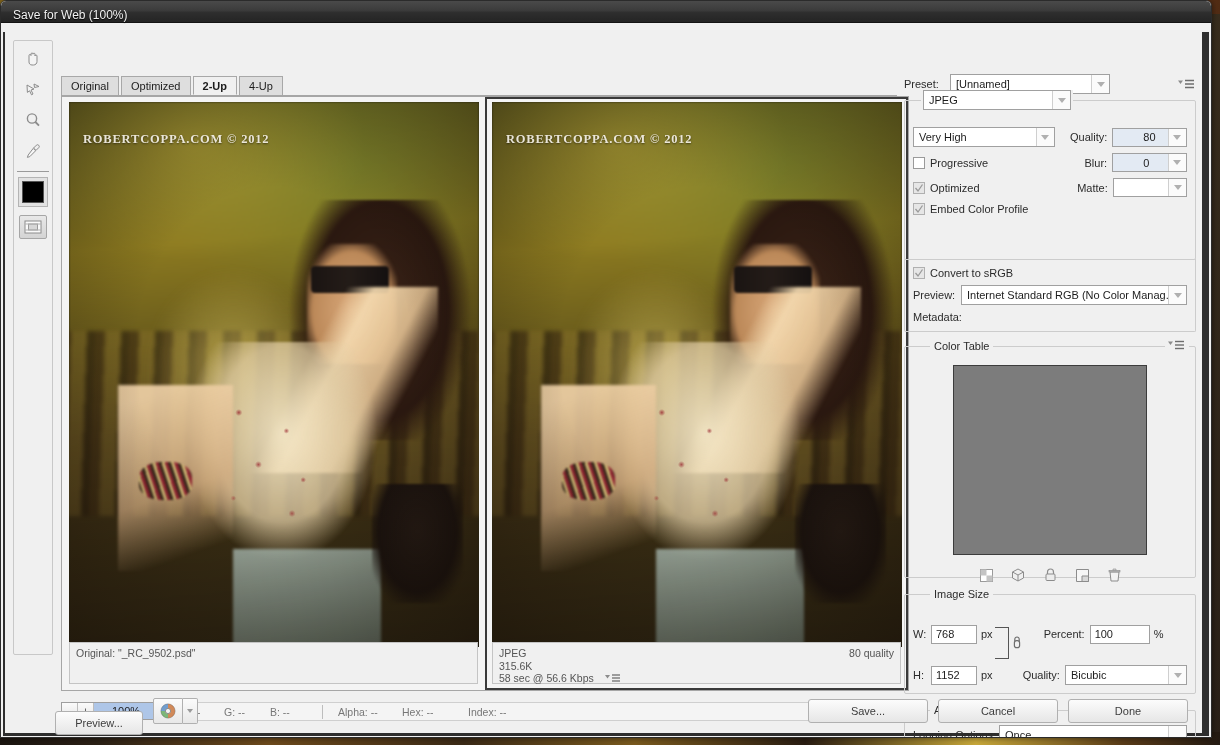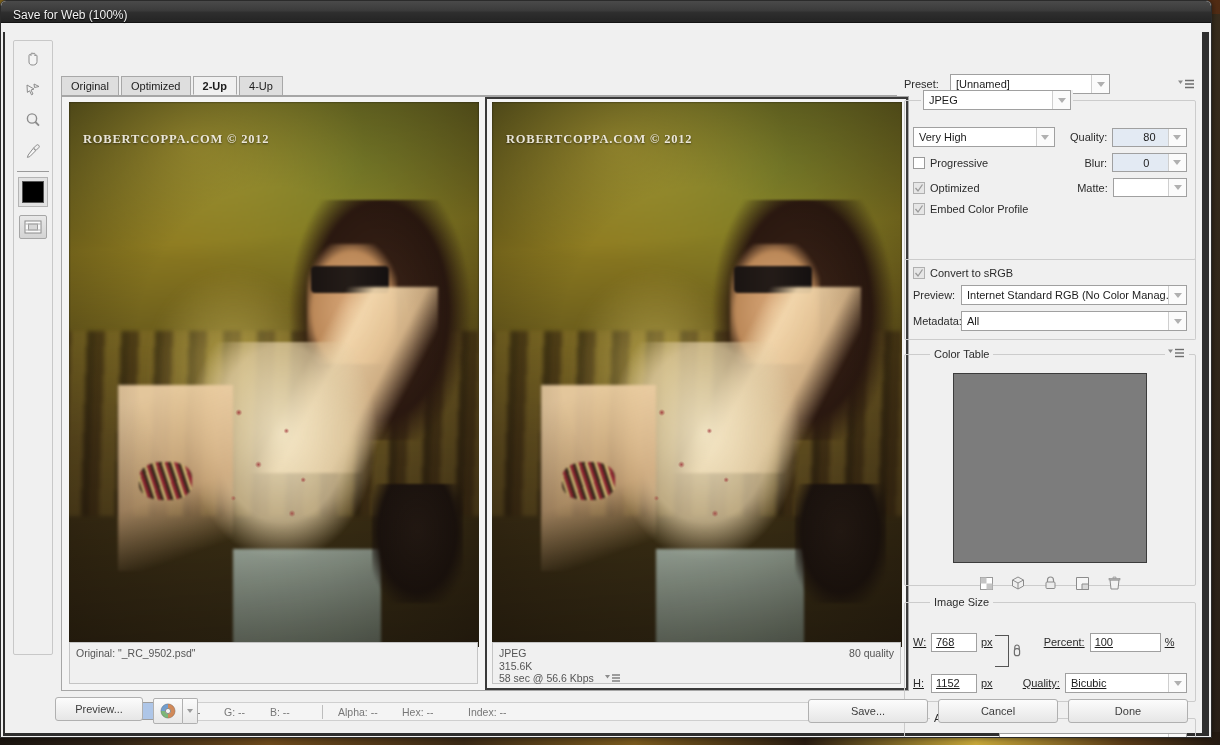--- a/index.html
+++ b/index.html
@@ -618,26 +618,20 @@
           <div class="lbl" style="width:48px">Preview:</div>
           <div class="combo" style="flex:1">
             <span>Internet Standard RGB (No Color Manag...</span>
             <span class="arr">
                   <span class="caret"></span>
                 </span>
           </div>
         </div>
         <div class="row" style="margin-bottom:0">
           <div class="lbl" style="width:48px">Metadata:</div>
-          <div class="combo" style="flex:1">
-            <span>All</span>
-            <span class="arr">
-                  <span class="caret"></span>
-                </span>
-          </div>
         </div>
       </div>
 
       <div class="group" style="margin-top:14px; height:232px;">
         <div class="gtitle">Color Table</div>
         <div class="gmenu">
           <svg width="18" height="10" viewBox="0 0 18 10">
             <path d="M0 1.5 L5 1.5 L2.5 5 z" fill="#8c8c8c"></path>
             <line x1="7" y1="1.5" x2="16" y2="1.5" stroke="#6e6e6e" stroke-width="1.4"></line>
             <line x1="7" y1="5" x2="16" y2="5" stroke="#6e6e6e" stroke-width="1.4"></line>
@@ -675,37 +669,37 @@
           <span class="ct-ico">
             <svg width="13" height="14" viewBox="0 0 13 14">
               <path d="M2 4 L11 4 L10 13 L3 13 z" fill="#f2f2f2" stroke="#8c8c8c"></path>
               <rect x="1" y="2.3" width="11" height="1.6" fill="#bdbdbd" stroke="#8c8c8c" stroke-width=".6"></rect>
               <path d="M5 1 L8 1 L8 2.3 L5 2.3 z" fill="#e2e2e2" stroke="#8c8c8c" stroke-width=".6"></path>
             </svg>
           </span>
         </div>
       </div>
 
-      <div class="group" style="margin-top:16px;text-decoration:underline;">
+      <div class="group" style="margin-top:16px;">
         <div class="gtitle">Image Size</div>
         <div class="row">
           <div class="lbl" style="width:18px">W:</div>
           <div class="field" style="width:46px">
             <span>768</span>
           </div>
           <div class="lbl" style="margin-left:4px">px</div>
           <div class="link-bracket" style="height:32px; margin-top:18px;"></div>
           <span style="margin-top:18px">
             <svg width="12" height="16" viewBox="0 0 12 16">
               <path d="M6 3 a2.2 2.2 0 0 1 2.2 2.2 L8.2 7 M6 3 a2.2 2.2 0 0 0-2.2 2.2 L3.8 7" fill="none" stroke="#6e6e6e" stroke-width="1.2"></path>
               <rect x="3.4" y="6.6" width="5.2" height="7" rx="2.2" fill="none" stroke="#6e6e6e" stroke-width="1.2"></rect>
             </svg>
           </span>
           <div class="lbl" style="width:54px; text-align:right; margin-left:8px">Percent:</div>
-          <div class="field" style="width:71px; margin-left:5px">
+          <div class="field" style="width:60px; margin-left:5px">
             <span>100</span>
           </div>
           <div class="lbl" style="margin-left:4px">%</div>
         </div>
         <div class="row" style="margin-bottom:0">
           <div class="lbl" style="width:18px">H:</div>
           <div class="field" style="width:46px">
             <span>1152</span>
           </div>
           <div class="lbl" style="margin-left:4px">px</div>
@@ -727,21 +721,21 @@
             <span>Once</span>
             <span class="arr"></span>
           </div>
         </div>
 
       </div>
 
     </div>
 
     <div class="bottombar">
-      <div style="position:absolute; left:50px; top:0;">
+      <div style="position:absolute; left:50px; top:14px;">
         <span class="btn">Preview...</span>
       </div>
       <div style="position:absolute; left:148px; top:1px; display:flex;">
         <div class="browser-btn">
           <svg width="18" height="18" viewBox="0 0 18 18">
             <circle cx="9" cy="9" r="7" fill="#e8e8e8" stroke="#9a9a9a"></circle>
             <path d="M9 2 a7 7 0 0 1 0 14 z" fill="#c96a2a" opacity=".75"></path>
             <path d="M2 9 a7 7 0 0 1 7-7 L9 9 z" fill="#3f7fc4" opacity=".7"></path>
             <path d="M2 9 L9 9 L9 16 a7 7 0 0 1-7-7 z" fill="#4fa34a" opacity=".7"></path>
             <circle cx="9" cy="9" r="2.6" fill="#f4f4f4" stroke="#8c8c8c"></circle>

